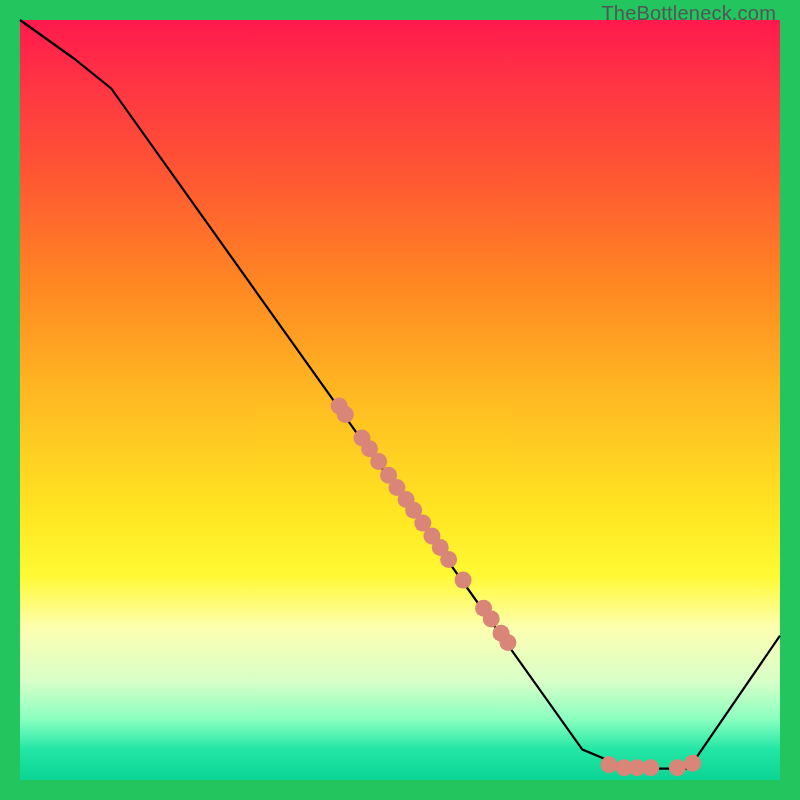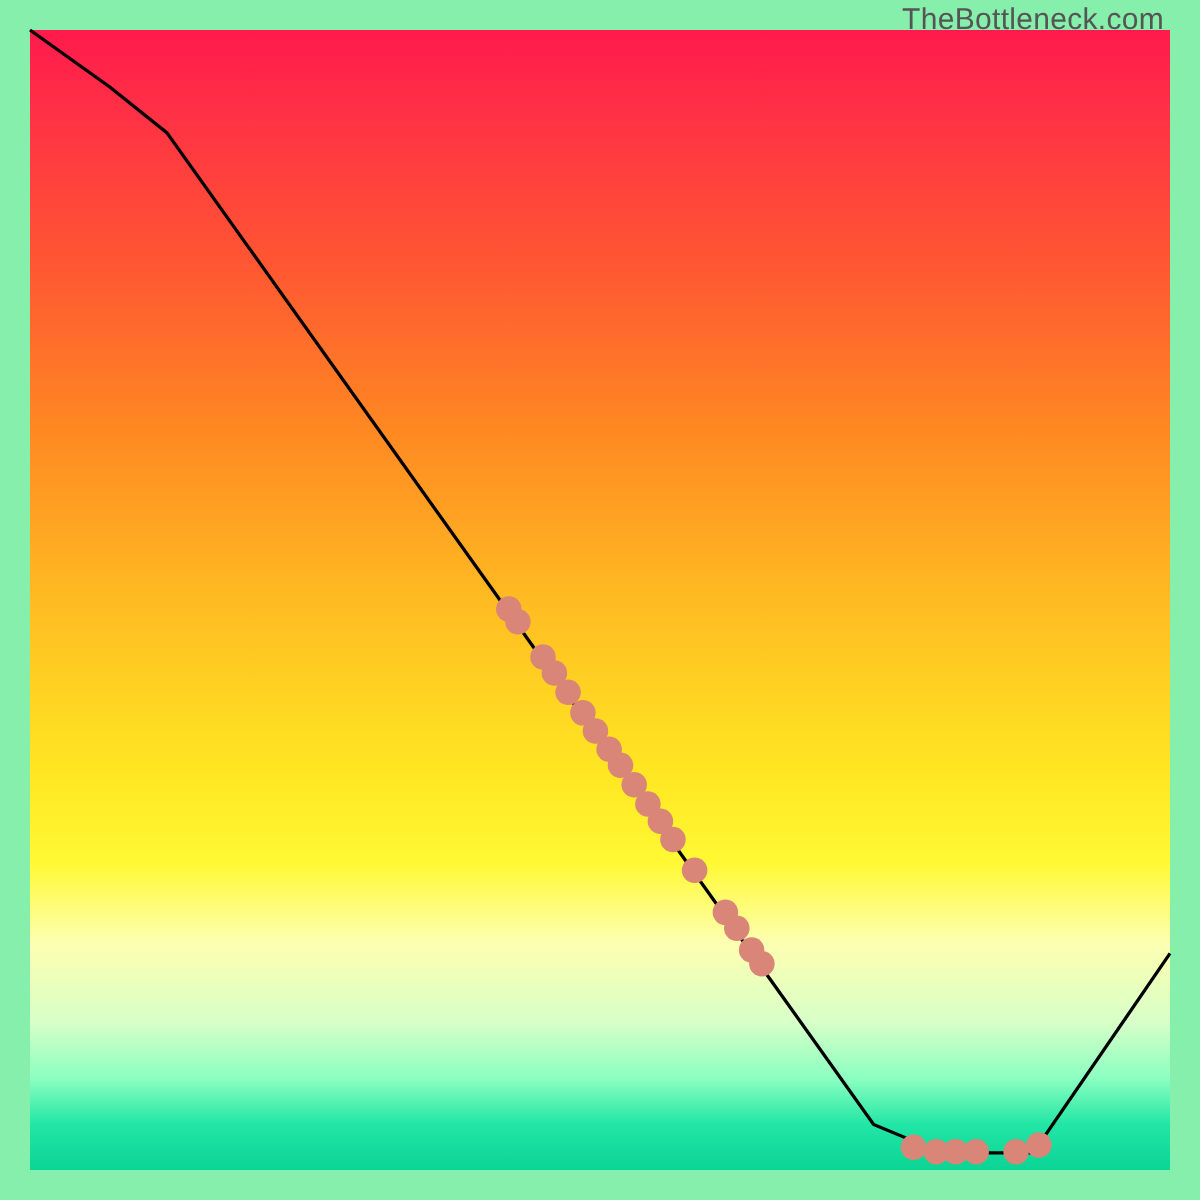--- a/index.html
+++ b/index.html
@@ -7,21 +7,21 @@
     padding: 0;
     width: 800px;
     height: 800px;
     background: #000;
     overflow: hidden;
   }
   .outer {
     position: relative;
     width: 800px;
     height: 800px;
-    background: #86efac;
+    background: #22c55e;
   }
   .plot {
     position: absolute;
     left: 20px;
     top: 20px;
     width: 760px;
     height: 760px;
     background: linear-gradient(to bottom,
       #ff1a4d 0%,
       #ff3344 8%,

